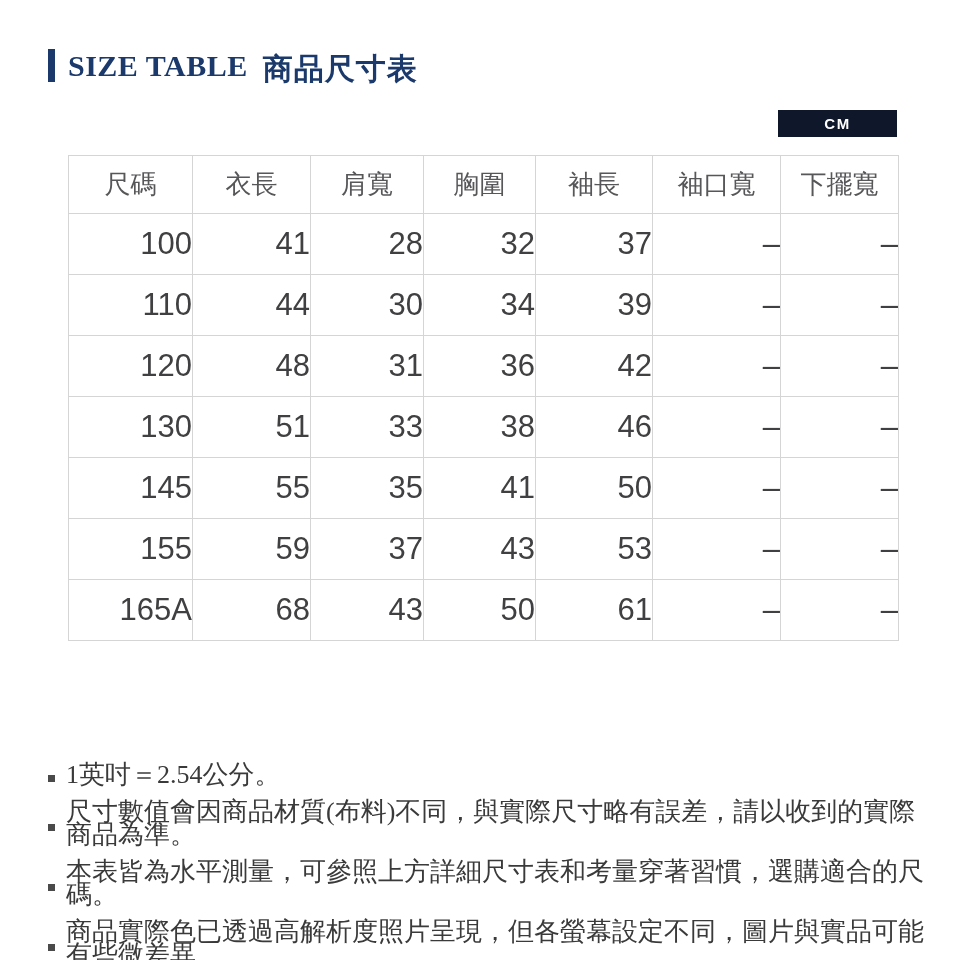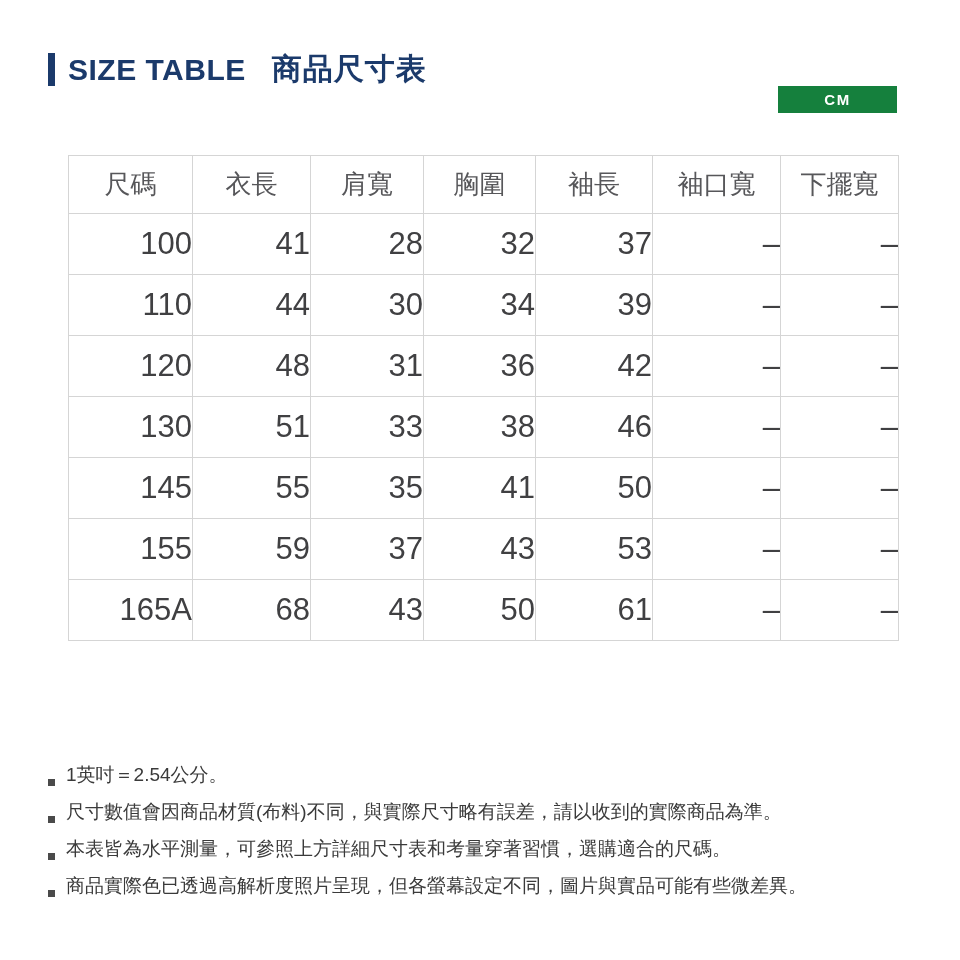--- a/index.html
+++ b/index.html
@@ -15,50 +15,50 @@
     background: #ffffff;
     overflow: hidden;
   }
 
   
   .title-row {
     position: absolute;
     left: 48px;
     top: 49px;
     display: flex;
-    align-items: center;
+    font-family: Liberation Serif, serif;
   }
   .title-accent {
     width: 7px;
     height: 33px;
     background: #1b3a6b;
     margin-right: 13px;
   }
   .title-en {
     font-size: 30px;
     font-weight: bold;
     color: #1b3a6b;
     letter-spacing: 0.5px;
   }
   .title-zh {
     font-size: 30px;
     font-weight: bold;
     color: #1b3a6b;
-    margin-left: 26px;
+    margin-left: 15px;
     letter-spacing: 1px;
   }
 
   
   .unit-badge {
     position: absolute;
     left: 778px;
-    top: 86px;
+    top: 110px;
     width: 119px;
     height: 27px;
-    background: #15803d;
+    background: #0f172a;
     color: #ffffff;
     font-size: 15px;
     font-weight: bold;
     letter-spacing: 1.5px;
     display: flex;
     align-items: center;
     justify-content: center;
   }
 
   
@@ -98,25 +98,26 @@
     position: absolute;
     left: 48px;
     top: 763px;
     width: 880px;
     list-style: none;
     margin: 0;
     padding: 0;
   }
   .note-item {
     display: flex;
-    align-items: flex-end;
+    align-items: center;
     margin-bottom: 14px;
-    font-size: 19px;
+    font-size: 26px;
     line-height: 23px;
     color: #3a3a3a;
+    font-family: Liberation Serif, serif;
   }
   .note-bullet {
     flex: none;
     width: 7px;
     height: 7px;
     background: #4a4a4a;
     margin: 8px 11px 0 0;
   }
 </style>
 </head>

